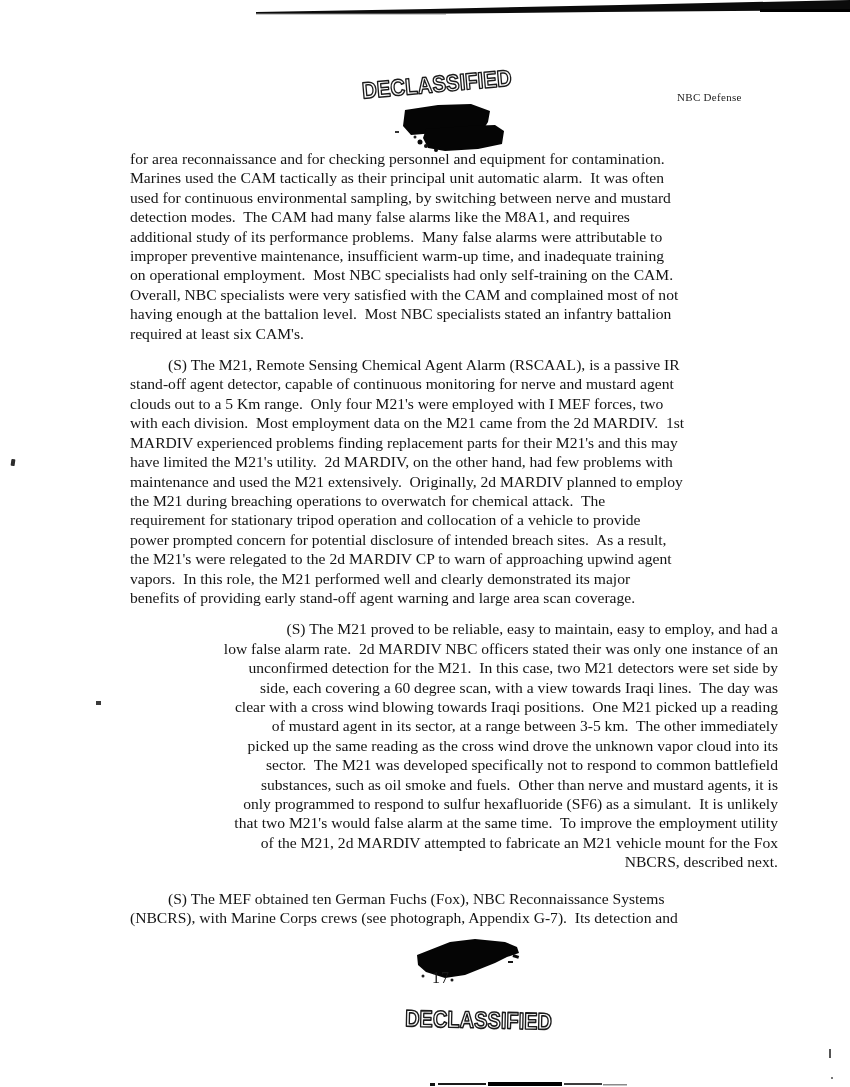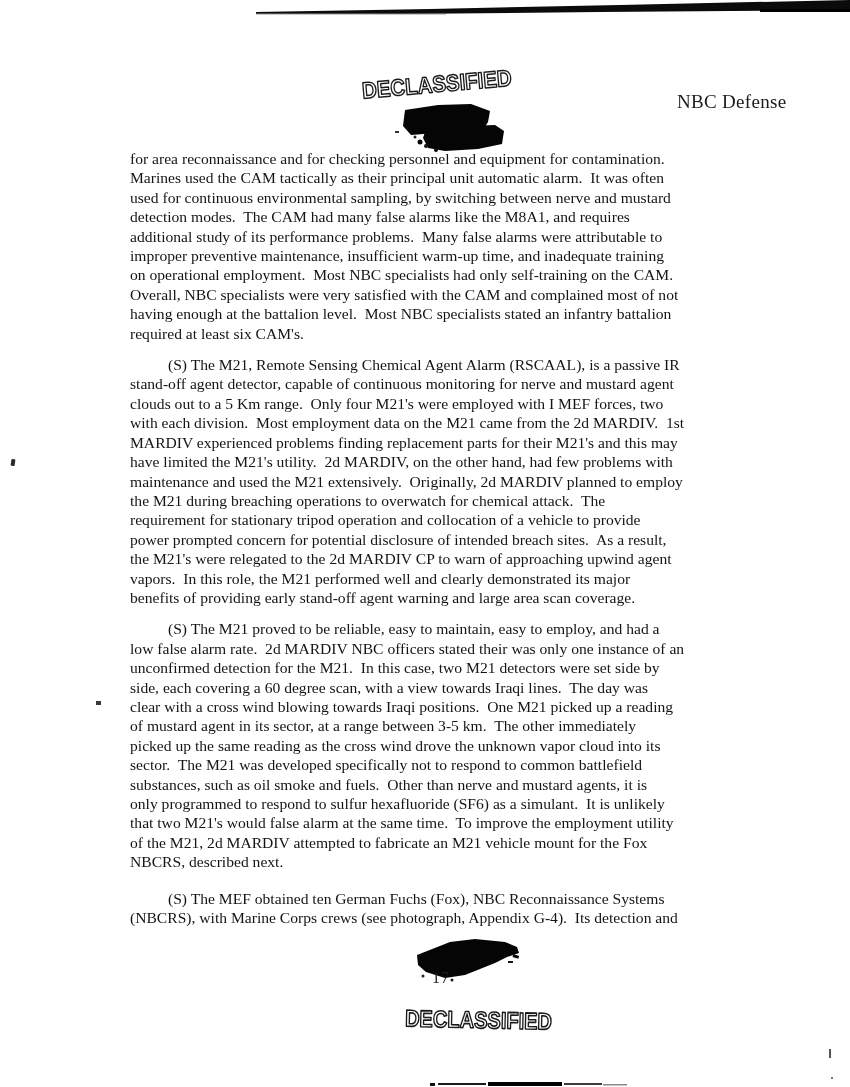--- a/index.html
+++ b/index.html
@@ -18,38 +18,38 @@
     pointer-events:none;
   }
   .stamp-top{left:358px;top:66px;transform:rotate(-5deg);}
   .stamp-bottom{left:402px;top:1001px;transform:rotate(1.3deg);}
   .stamp svg text{
     font-family:"Liberation Sans","DejaVu Sans",sans-serif;
     font-weight:bold;
   }
   .header-label{
     position:absolute;left:677px;top:91px;
-    font-size:19px;letter-spacing:.3px;color:#1c1c1c;
+    font-size:11px;letter-spacing:.3px;color:#1c1c1c;
     white-space:nowrap;
   }
   .redaction{position:absolute;}
   .redaction-top{left:393px;top:100px;}
   .redaction-bottom{left:400px;top:933px;}
   .doc-body{
     position:absolute;left:130px;top:149px;width:648px;
     font-size:15.6px;line-height:19.4px;
     color:#141414;
   }
   .para{
     margin:0 0 12px 0;
     white-space:pre;
   }
   .para.indent{text-indent:38px;}
   .para.p2{}
-  .para.p3{margin-bottom:17px;}
+  .para.p3{margin-bottom:17px;text-align:right;}
   .page-number{
     position:absolute;left:432px;top:969px;
     font-size:16px;color:#1a1a1a;letter-spacing:1px;
   }
   .mark{position:absolute;}
   .mark-comma{left:11px;top:459px;width:4px;height:7px;background:#2b2b2b;border-radius:1px;transform:rotate(8deg);}
   .mark-dot{left:96px;top:701px;width:5px;height:4px;background:#3a3a3a;}
   .mark-tick{left:829px;top:1049px;width:2px;height:9px;background:#555;}
   .mark-speck{left:831px;top:1077px;width:2px;height:2px;background:#777;}
   .bottom-line{position:absolute;left:430px;top:1079px;}
@@ -114,21 +114,21 @@
 clear with a cross wind blowing towards Iraqi positions.  One M21 picked up a reading
 of mustard agent in its sector, at a range between 3-5 km.  The other immediately
 picked up the same reading as the cross wind drove the unknown vapor cloud into its
 sector.  The M21 was developed specifically not to respond to common battlefield
 substances, such as oil smoke and fuels.  Other than nerve and mustard agents, it is
 only programmed to respond to sulfur hexafluoride (SF6) as a simulant.  It is unlikely
 that two M21's would false alarm at the same time.  To improve the employment utility
 of the M21, 2d MARDIV attempted to fabricate an M21 vehicle mount for the Fox
 NBCRS, described next.</p>
     <p class="para indent p4">(S) The MEF obtained ten German Fuchs (Fox), NBC Reconnaissance Systems
-(NBCRS), with Marine Corps crews (see photograph, Appendix G-4).  Its detection and</p>
+(NBCRS), with Marine Corps crews (see photograph, Appendix G-7).  Its detection and</p>
   </div>
 
   <svg class="redaction redaction-bottom" width="126" height="52" viewBox="0 0 126 52" aria-hidden="true">
     <polygon points="17,22 50,9 75,6 105,9 117,14 119,20 107,24 95,30 65,42 45,45 26,39 18,32" fill="#050505"></polygon>
     <rect x="113" y="22" width="6" height="3" fill="#0a0a0a" transform="rotate(18 116 23)"></rect>
     <rect x="108" y="28" width="5" height="2" fill="#161616"></rect>
     <circle cx="23" cy="43" r="1.5" fill="#222"></circle>
     <circle cx="52" cy="47" r="1.5" fill="#1a1a1a"></circle>
   </svg>
 

